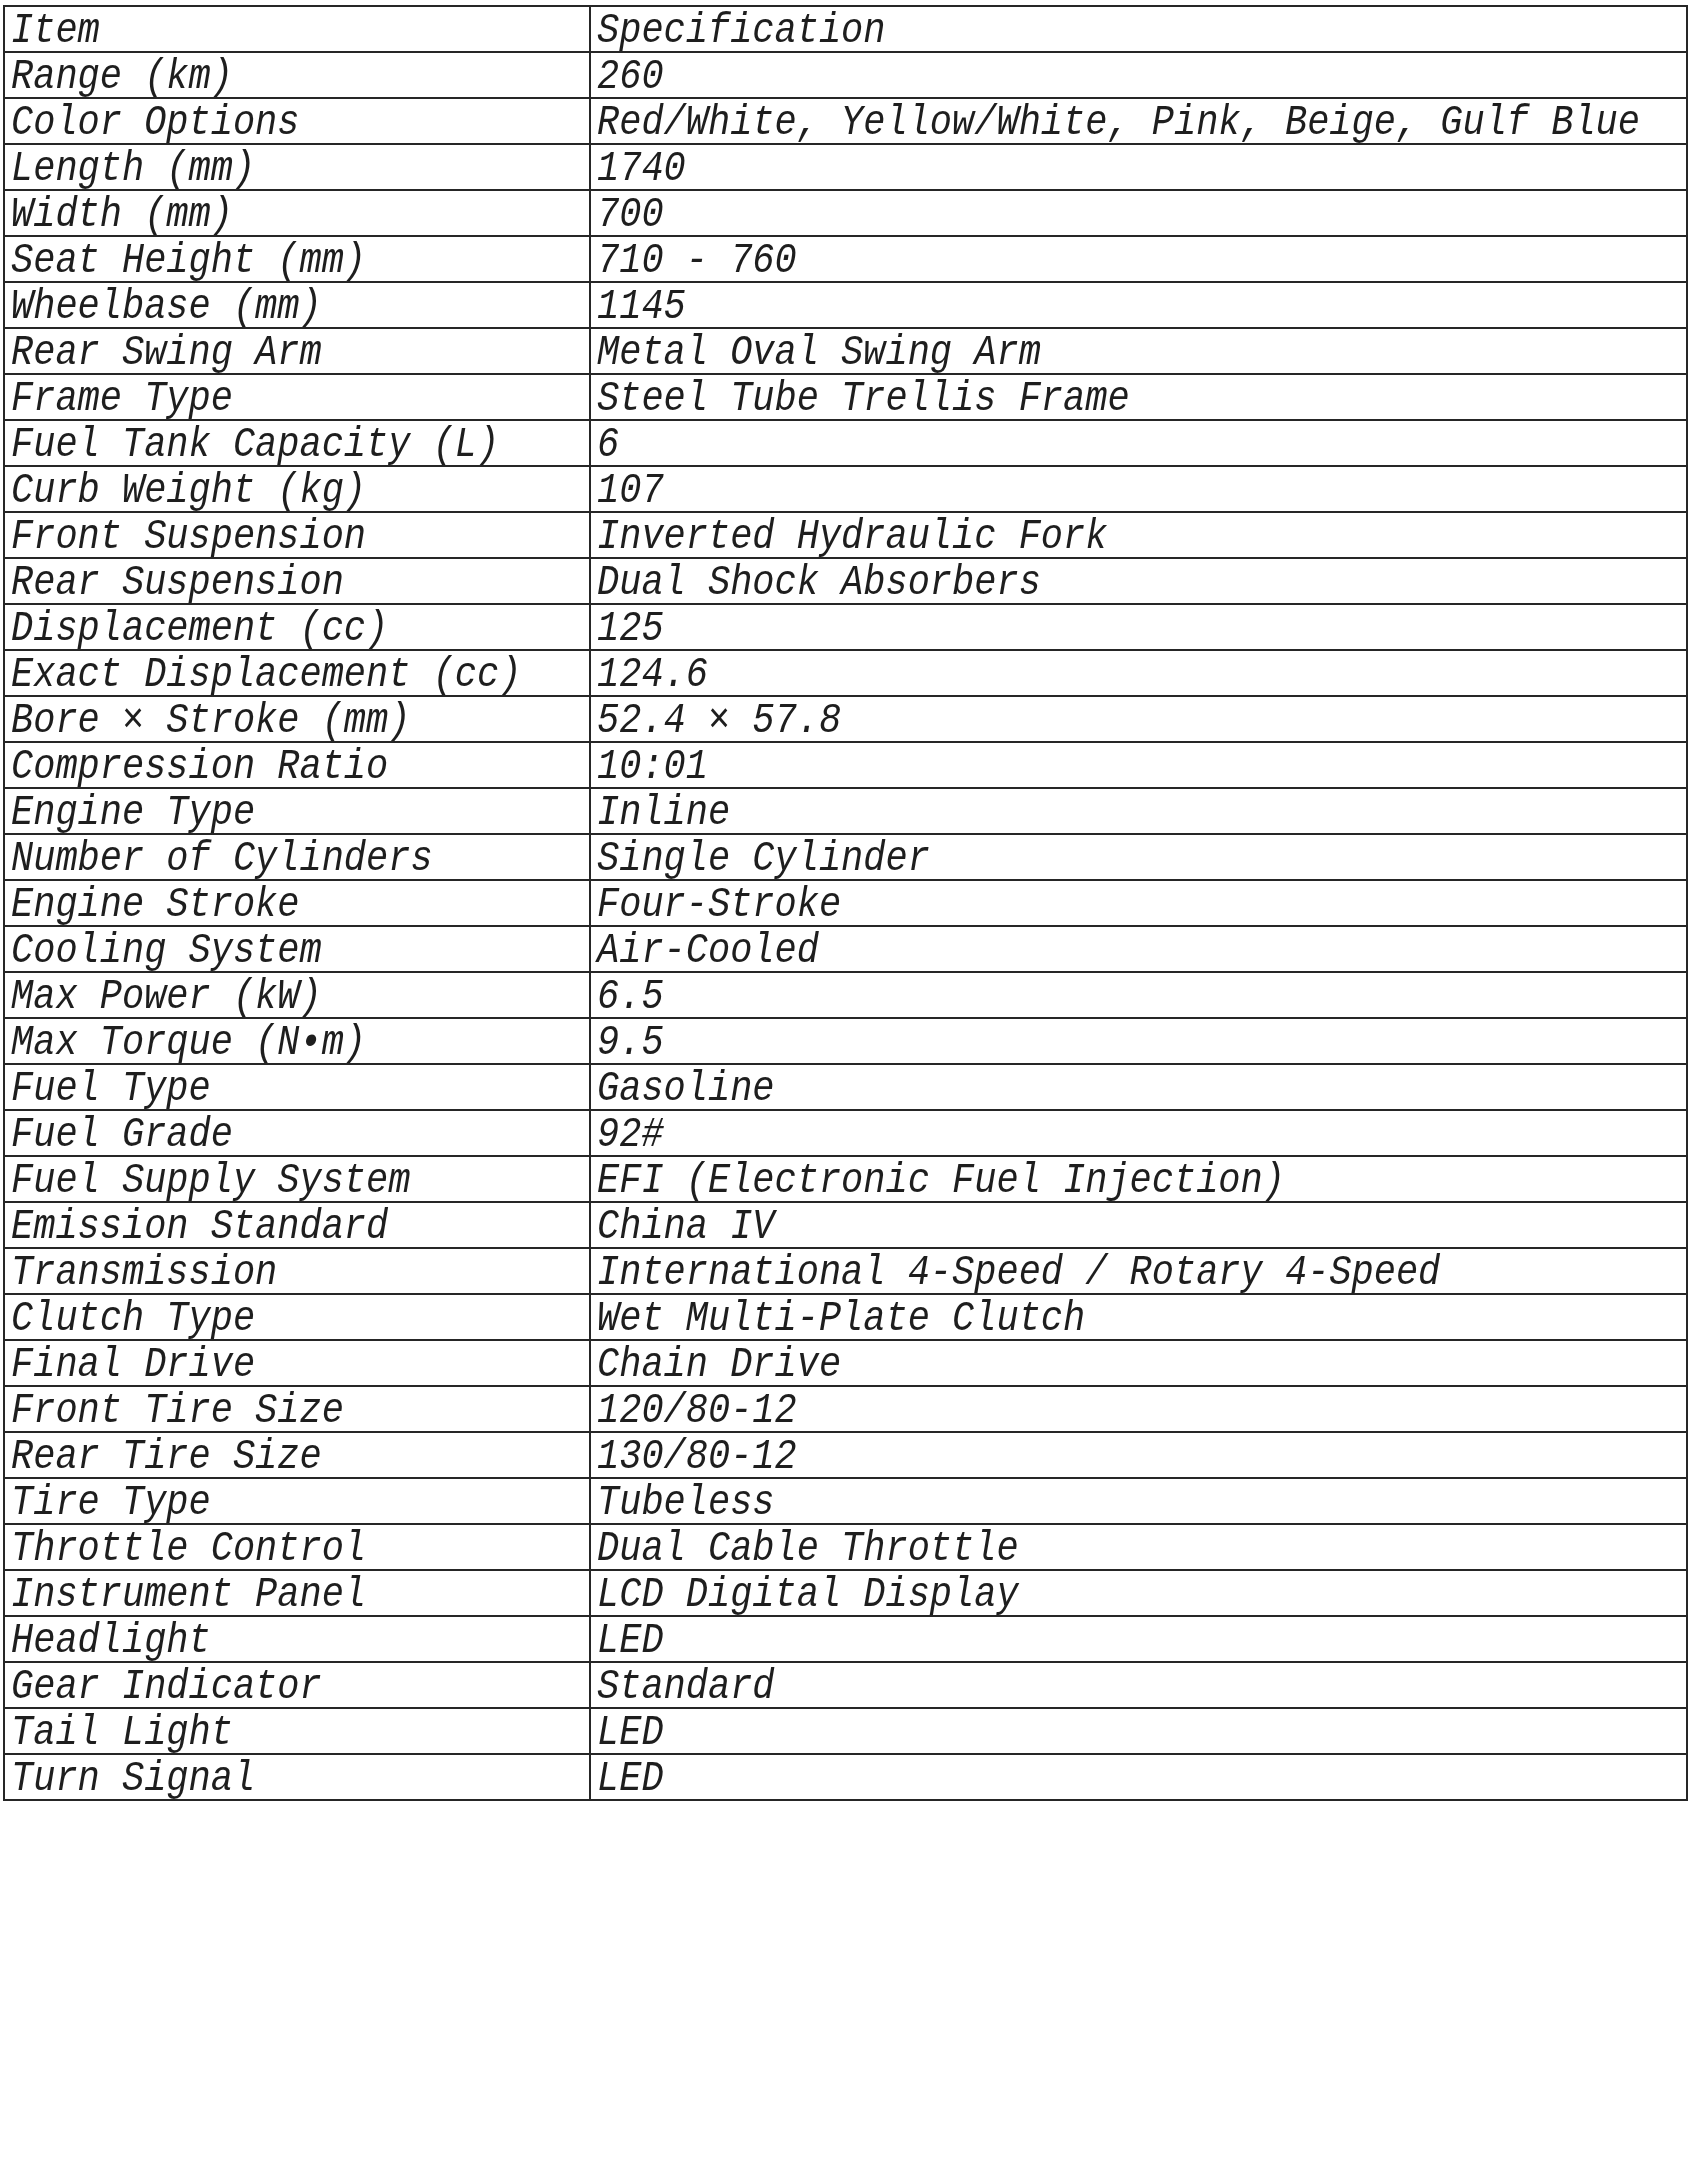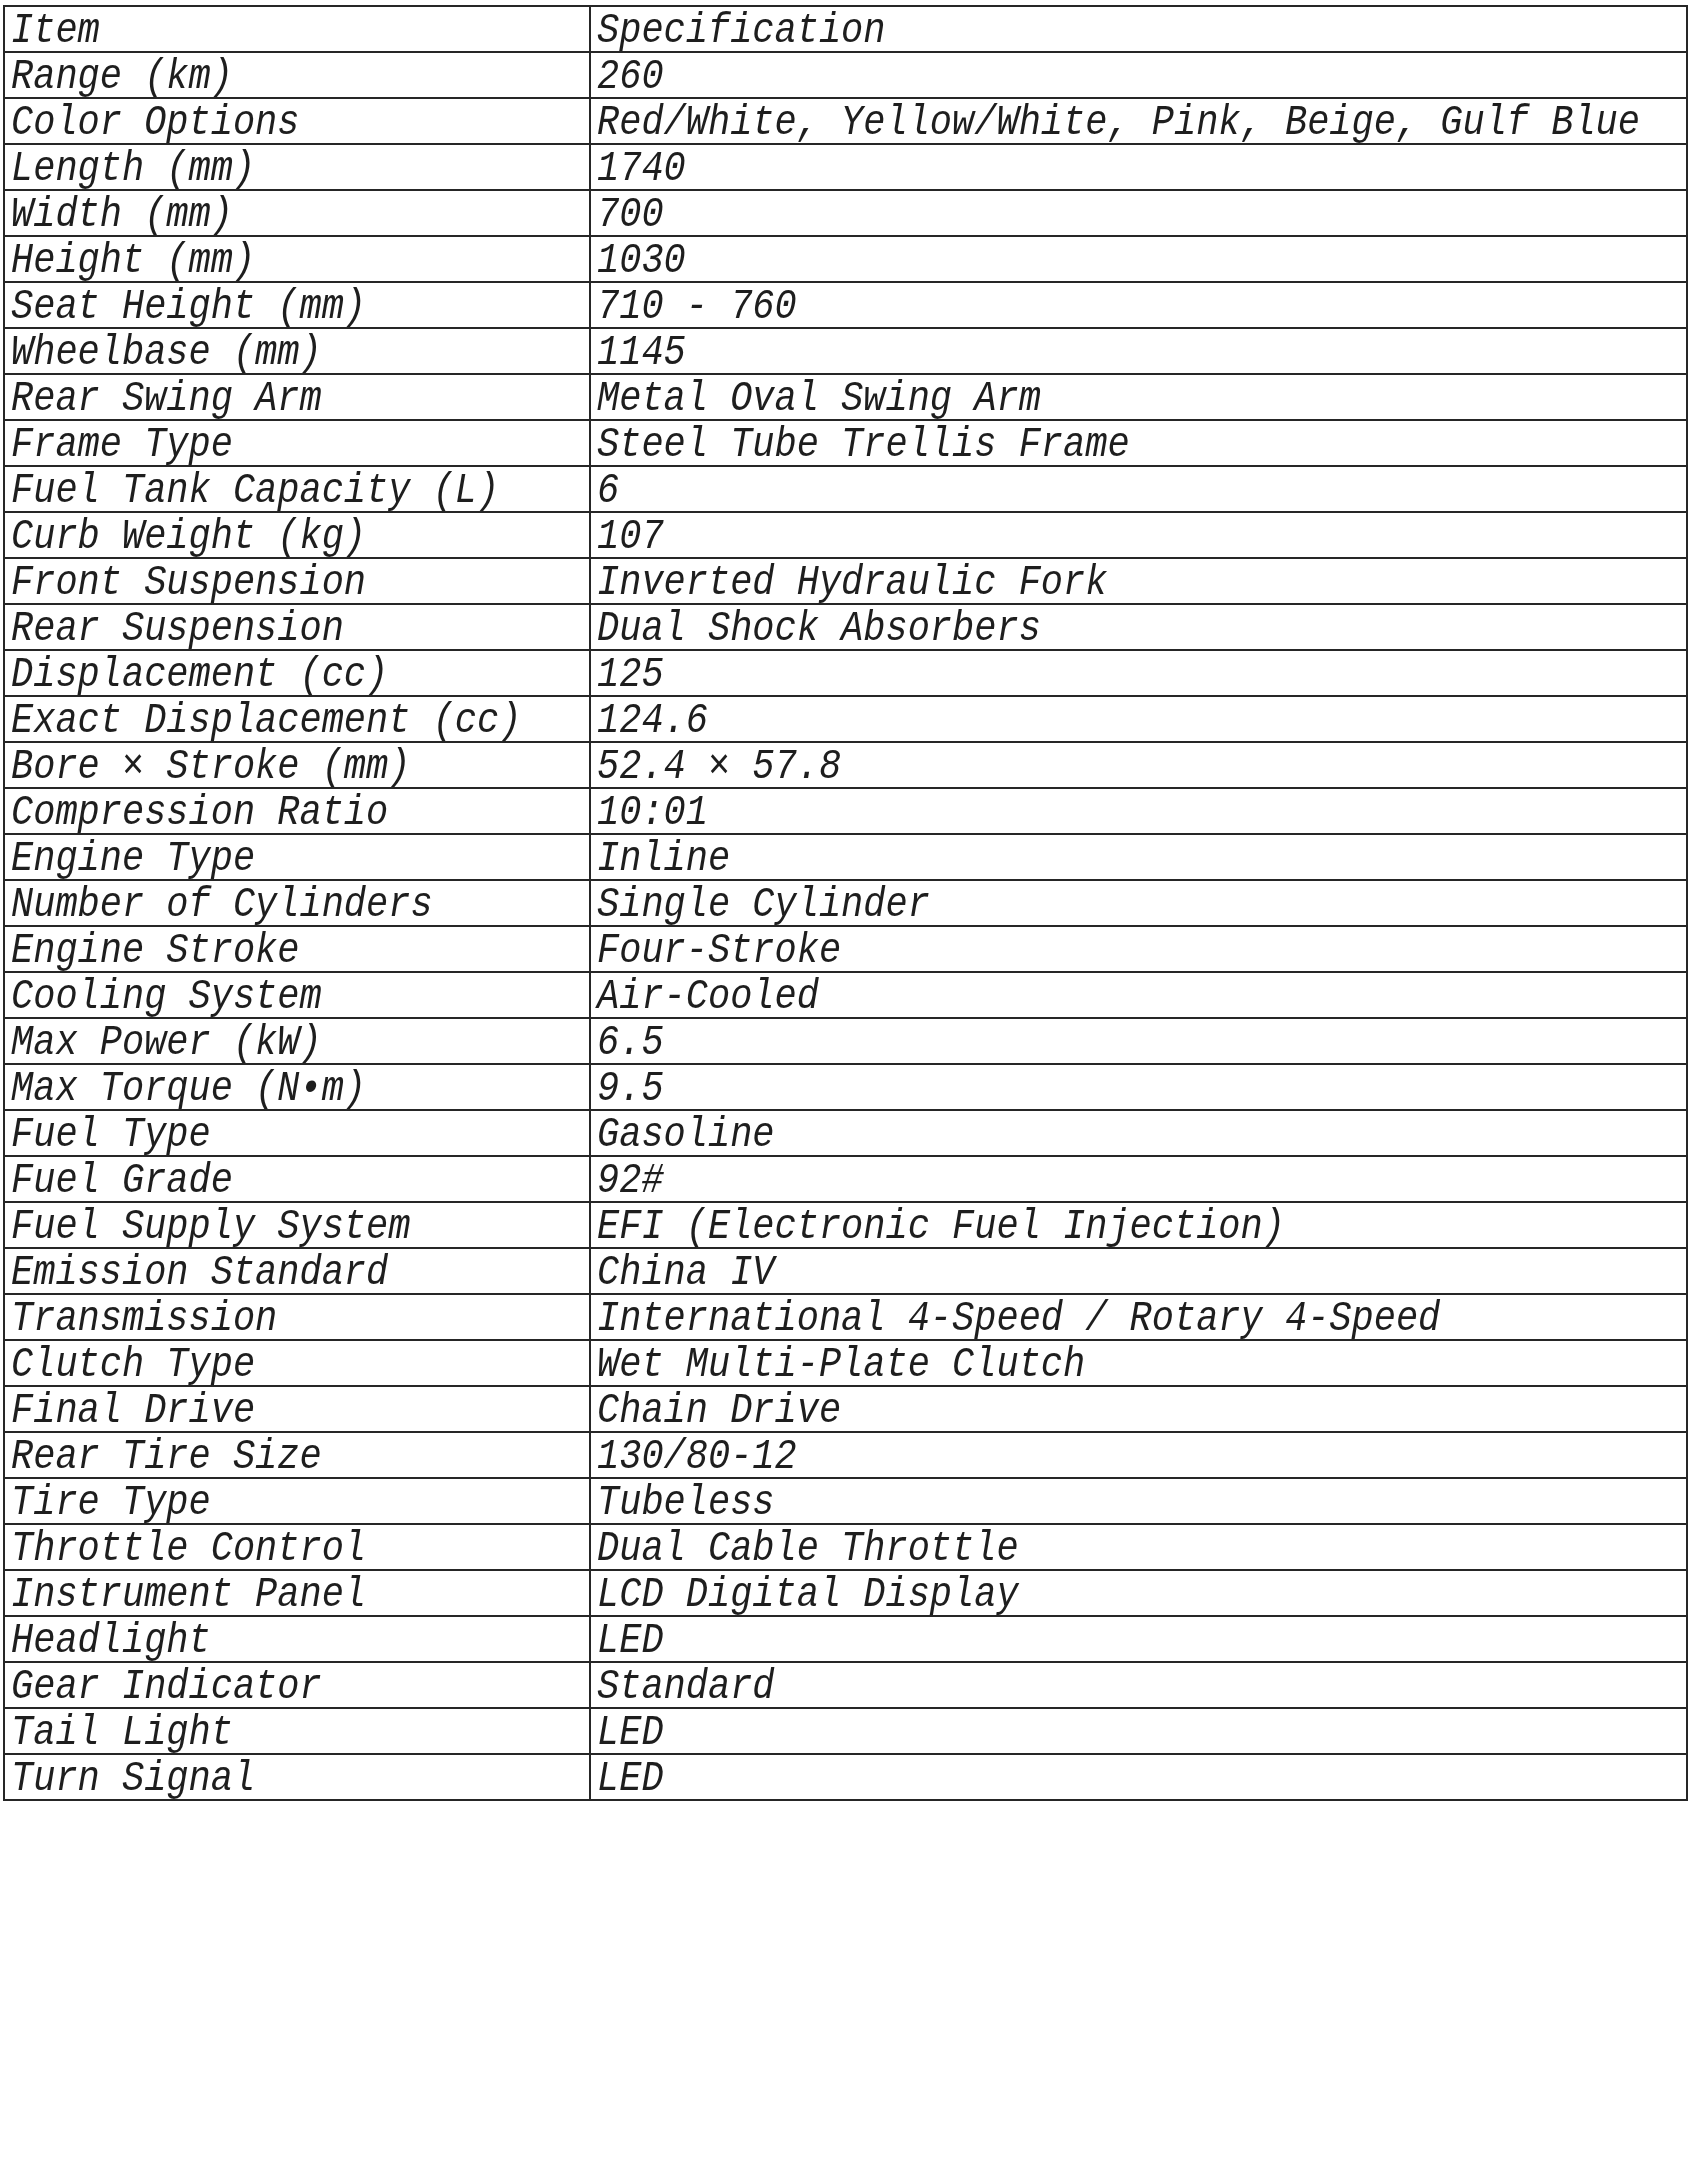--- a/index.html
+++ b/index.html
@@ -71,24 +71,20 @@
       </tr>
       <tr>
         <td><span class="cell-text">Length (mm)</span></td>
         <td><span class="cell-text">1740</span></td>
       </tr>
       <tr>
         <td><span class="cell-text">Width (mm)</span></td>
         <td><span class="cell-text">700</span></td>
       </tr>
       <tr>
-        <td><span class="cell-text">Height (mm)</span></td>
-        <td><span class="cell-text">1030</span></td>
-      </tr>
-      <tr>
         <td><span class="cell-text">Seat Height (mm)</span></td>
         <td><span class="cell-text">710 - 760</span></td>
       </tr>
       <tr>
         <td><span class="cell-text">Wheelbase (mm)</span></td>
         <td><span class="cell-text">1145</span></td>
       </tr>
       <tr>
         <td><span class="cell-text">Rear Swing Arm</span></td>
         <td><span class="cell-text">Metal Oval Swing Arm</span></td>
@@ -173,20 +169,24 @@
         <td><span class="cell-text">Transmission</span></td>
         <td><span class="cell-text">International 4-Speed / Rotary 4-Speed</span></td>
       </tr>
       <tr>
         <td><span class="cell-text">Clutch Type</span></td>
         <td><span class="cell-text">Wet Multi-Plate Clutch</span></td>
       </tr>
       <tr>
         <td><span class="cell-text">Final Drive</span></td>
         <td><span class="cell-text">Chain Drive</span></td>
+      </tr>
+      <tr>
+        <td><span class="cell-text">Front Tire Size</span></td>
+        <td><span class="cell-text">120/80-12</span></td>
       </tr>
       <tr>
         <td><span class="cell-text">Rear Tire Size</span></td>
         <td><span class="cell-text">130/80-12</span></td>
       </tr>
       <tr>
         <td><span class="cell-text">Tire Type</span></td>
         <td><span class="cell-text">Tubeless</span></td>
       </tr>
       <tr>

